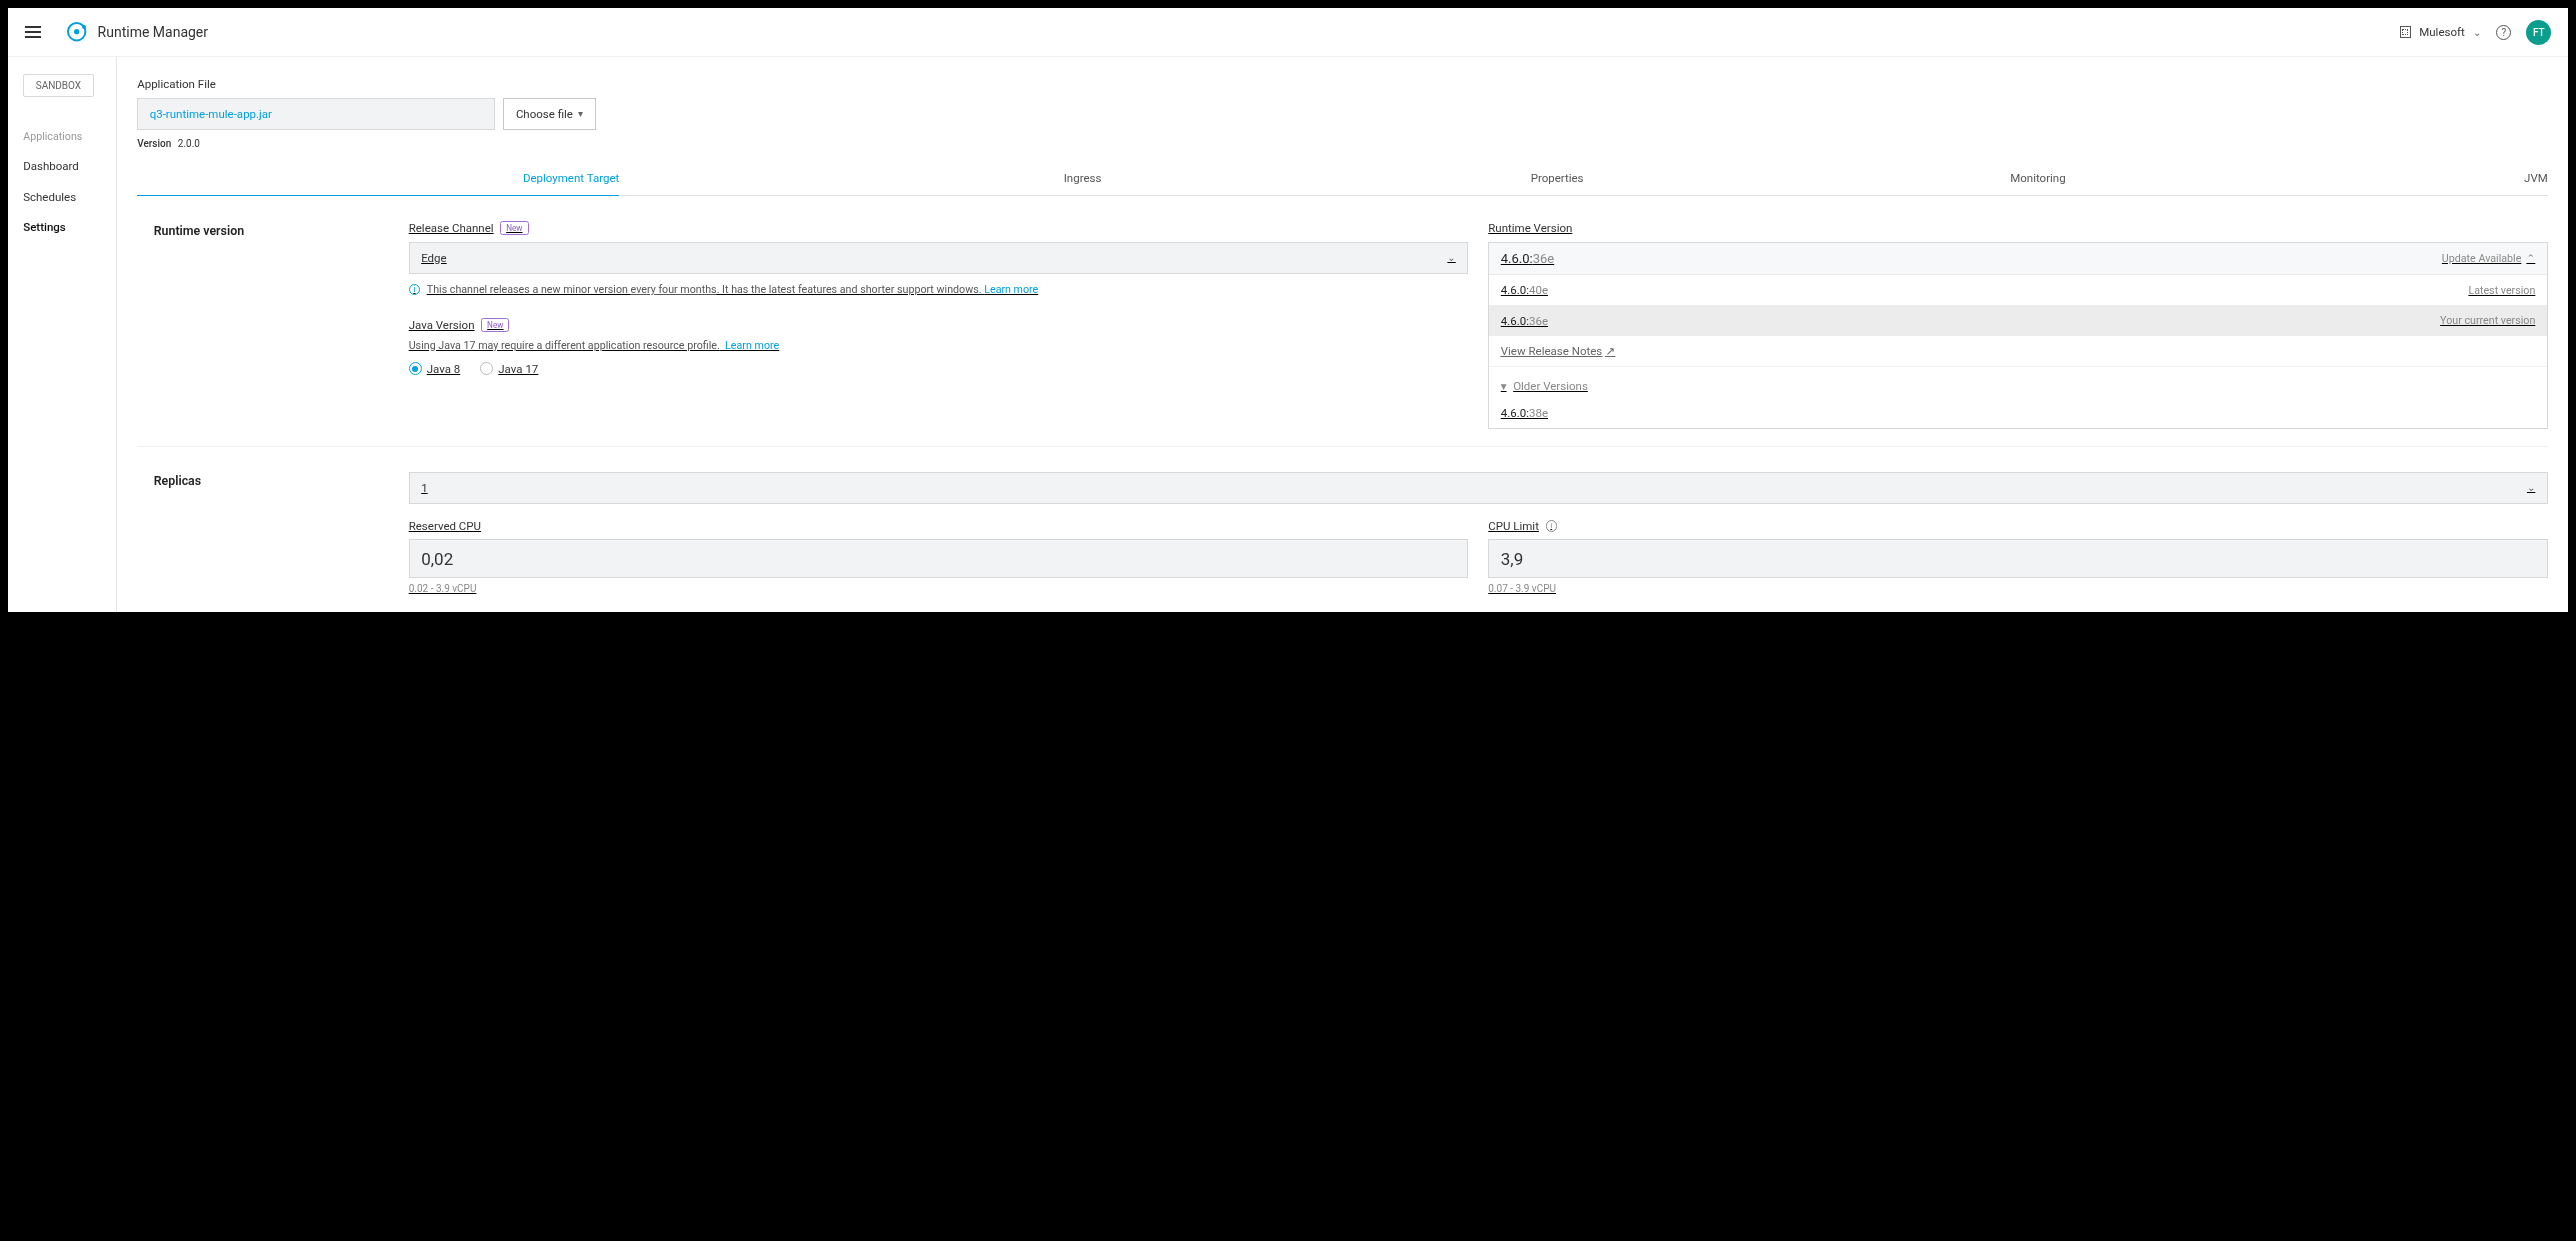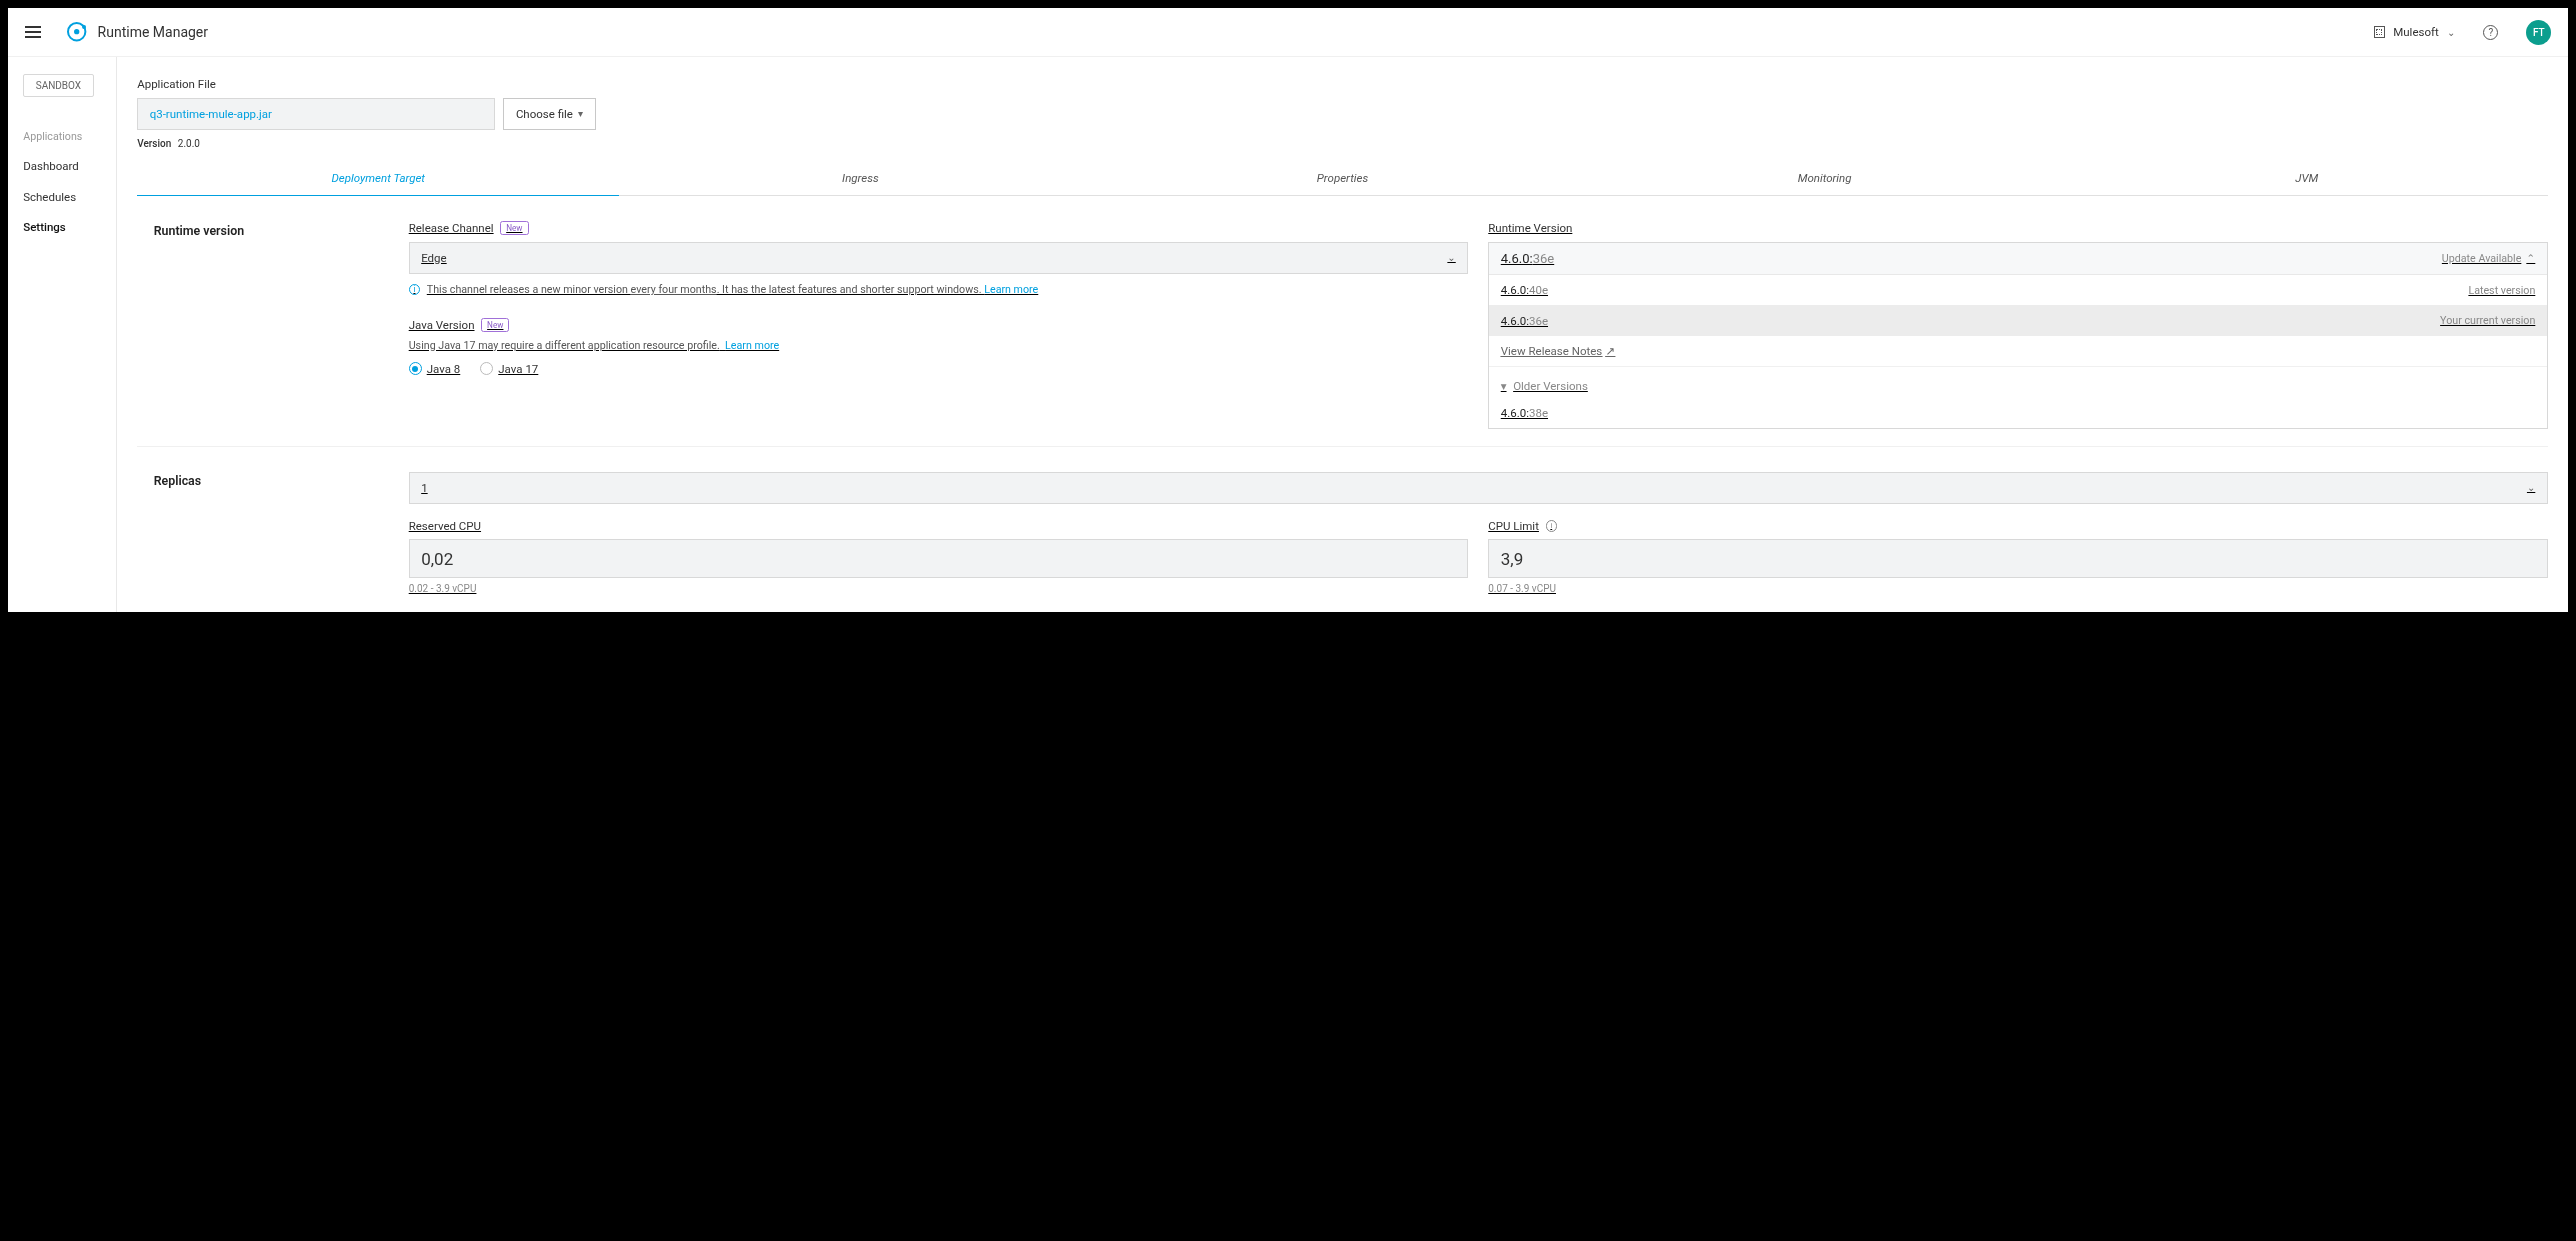--- a/index.html
+++ b/index.html
@@ -3,40 +3,40 @@
 <meta charset="utf-8">
 <style>
 * { box-sizing: border-box; margin: 0; padding: 0; font-family: -apple-system, BlinkMacSystemFont, "Segoe UI", Roboto, Helvetica, Arial, sans-serif; }
 body { background: #000; padding: 8.2px; }
 .window { background: #fff; width: 100%; height: 604px; overflow: hidden; position: relative; }
 .topbar { height: 49px; display: flex; align-items: center; padding: 0 16.5px; border-bottom: 0.8px solid #f0f0f0; }
 .hamburger { width: 16.5px; height: 11.5px; cursor: pointer; margin-right: 25px; display:flex; flex-direction:column; justify-content:space-between;}
 .hamburger span { display:block; height:1.6px; background:#333; }
 .logo { width: 21.4px; height: 21.4px; margin-right: 10px; }
 .app-title { font-size: 14px; color: #333; font-weight: 400; }
-.topbar-right { margin-left: auto; display: flex; align-items: center; gap: 28px; }
+.topbar-right { margin-left: auto; display: flex; align-items: center; gap: 15px; }
 .org-selector { display:flex; align-items:center; gap:8.2px; cursor:pointer; color:#333; font-size:11.5px;}
 .help-icon { width:15px; height:15px; border:1.6px solid #555; border-radius:50%; display:flex; align-items:center; justify-content:center; font-size:10px; color:#555; cursor:pointer;}
 .avatar { width: 25px; height: 25px; border-radius: 50%; background: #0b9e8e; color: #fff; display:flex; align-items:center; justify-content:center; font-size:10px; font-weight:500; cursor:pointer;}
 .body { display: flex; height: calc(100% - 49px); }
 .sidebar { width: 109px; border-right: 0.8px solid #e8e8e8; padding-top: 16.5px; position:relative;}
 .env-badge { position: relative; left: 15px; top: 0; border:0.8px solid #d8d8d8; border-radius:2px; padding:5px 11.5px; font-size:10px; color:#666; display:inline-block; background:#fff;}
 .nav { margin-top: 25px; }
 .nav-item { padding: 8.2px 15px; font-size: 11.5px; color: #333; cursor:pointer; }
 .nav-item.muted { color:#999; font-size:10.7px;}
 .nav-item.active { font-weight:500; color:#111;}
 .main { flex:1; padding: 20px 20px 0 20px; overflow-y:auto;}
 .label-sm { font-size:11.5px; color:#333; margin-bottom:6.6px; display:block;}
 .file-row { display:flex; gap:8.2px; align-items:stretch; margin-bottom:8.2px;}
 .file-input { flex:0 0 358px; background:#f2f3f4; border:0.8px solid #d8d8d8; padding:8.2px 11.5px; color:#00a0df; font-size:11.5px;}
 .choose-file { border:0.8px solid #c8c8c8; background:#fff; padding:6.6px 11.5px; font-size:11.5px; color:#333; cursor:pointer; display:flex; align-items:center; gap:5px;text-align:center;}
 .version-line { font-size:10px; color:#333; margin-bottom:11.5px;}
 .version-line .vlabel{ font-weight:500; margin-right:6.6px;}
 .tabs { display:flex; border-bottom:0.8px solid #e0e0e0;}
-.tab { flex:1; text-align:center; padding:10px 0; font-size:11.5px; color:#555; cursor:pointer;font-style:italic;}
+.tab { flex:1; text-align:right; padding:10px 0; font-size:11.5px; color:#555; cursor:pointer;}
 .tab.active { color:#00a0df; border-bottom:1.6px solid #00a0df; margin-bottom:-0.8px;}
 .section { display:flex; padding: 25px 0 16.5px 16.5px; border-bottom:0.8px solid #f0f0f0;}
 .section:last-child{border-bottom:none;}
 .section-title { width: 255px; font-size:12.4px; font-weight:600; color:#222; padding-top:1.6px;}
 .section-body { flex:1;text-decoration:underline; }
 .two-col { display:flex; gap:20px;}
 .col { flex:1; }
 .field-label { font-size:11.5px; color:#333; margin-bottom:6.6px; display:flex; align-items:center; gap:6.6px;}
 .new-badge { display:inline-block; border:0.8px solid #a070d8; color:#8b5cc8; border-radius:2.5px; padding:0.8px 5px; font-size:8.2px;}
 .dropdown { background:#f2f3f4; border:0.8px solid #d8d8d8; padding:8.2px 11.5px; font-size:11.5px; color:#333; display:flex; justify-content:space-between; align-items:center; cursor:pointer;}

